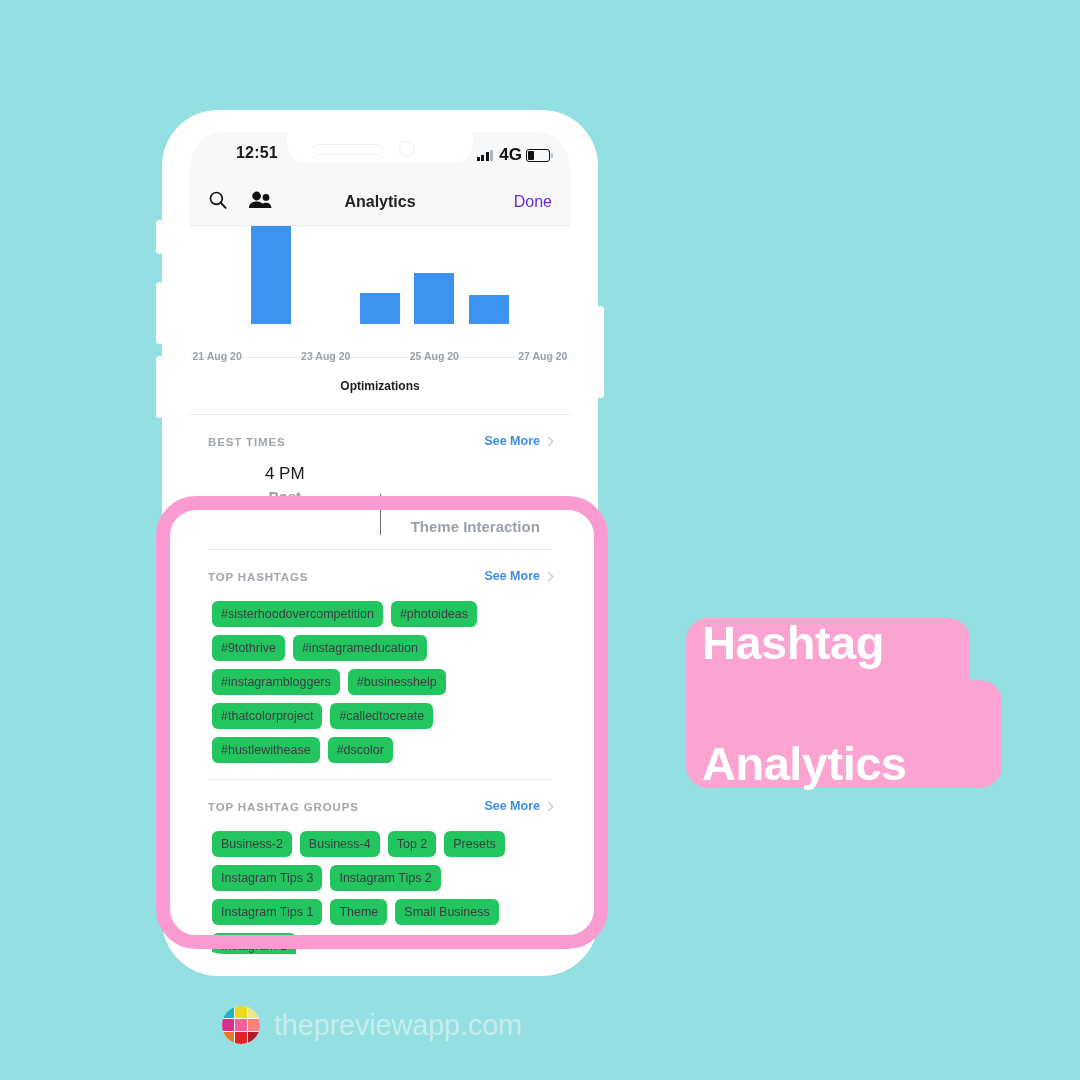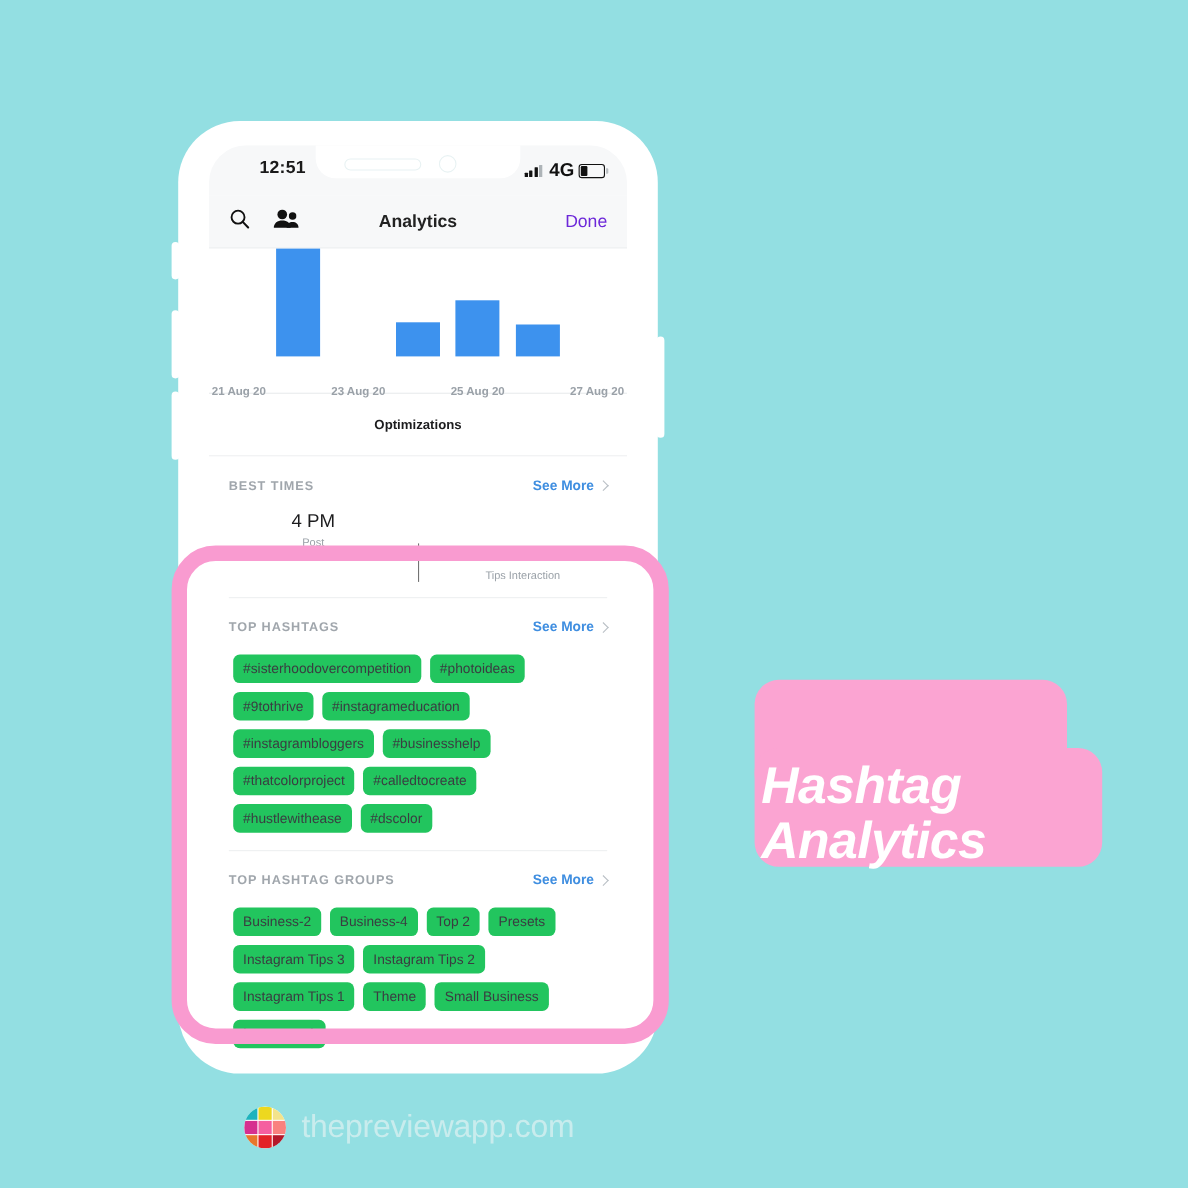--- a/index.html
+++ b/index.html
@@ -83,40 +83,40 @@
     padding:19px 18px 8px 18px;background:#fff;}
   .sec-title{font-size:11.5px;font-weight:bold;letter-spacing:.85px;color:#a0a6ac;}
   .see-more{display:flex;align-items:center;gap:5px;font-size:12.5px;font-weight:bold;color:#3f8ee0;cursor:pointer;}
   .chev{display:inline-block;width:6px;height:6px;border-right:1.6px solid #b9bfc5;border-top:1.6px solid #b9bfc5;transform:rotate(45deg);}
 
   
   .best-times{display:flex;background:#fff;padding:8px 0 14px 0;}
   .bt-col{flex:1;text-align:center;}
   .bt-col + .bt-col{border-left:1px solid #737373;margin-top:30px;}
   .bt-val{font-size:17px;font-weight:normal;color:#1c1c1e;}
-  .bt-lab{font-size:10px;font-weight:normal;color:#9aa1a8;margin-top:4px;text-align:center;}
+  .bt-lab{font-size:15px;font-weight:bold;color:#9aa1a8;margin-top:4px;text-align:center;}
 
   
   .chips{display:flex;flex-wrap:wrap;gap:8px 8px;padding:10px 22px 16px 22px;background:#fff;}
   .chip{background:#22c55e;border-radius:6px;padding:6px 9px;font-size:12.5px;color:#3a3d41;white-space:nowrap;}
   .divider{height:1px;background:#e9ebed;margin:0 18px;}
 
   
   #pink-frame{
     position:absolute;left:156px;top:496px;width:452px;height:453px;
     border:14px solid #f99bd0;border-radius:40px;box-sizing:border-box;
     pointer-events:none;
   }
 
   
   #badge{position:absolute;left:686px;top:618px;width:316px;height:170px;}
   #badge .b1{position:absolute;left:0;top:0;width:284px;height:108px;background:#fba4d2;border-radius:22px;}
   #badge .b2{position:absolute;left:0;top:62px;width:316px;height:108px;background:#fba4d2;border-radius:22px;}
   #badge .btxt{position:absolute;left:0;top:0;width:316px;height:170px;
-    display:flex;flex-direction:column;justify-content:flex-end;padding-left:6px;box-sizing:border-box;font-style:italic;}
+    display:flex;flex-direction:column;justify-content:space-between;padding-left:16px;box-sizing:border-box;}
   #badge .bline{font-size:47px;font-weight:bold;color:#ffffff;line-height:1.05;letter-spacing:-.5px;}
 
   
   #footer{position:absolute;left:222px;top:1006px;display:flex;align-items:center;gap:14px;justify-content:center;}
   .logo{width:38px;height:38px;border-radius:50%;overflow:hidden;
     display:grid;grid-template-columns:repeat(3,1fr);grid-template-rows:repeat(3,1fr);gap:1.5px;background:#fff;}
   .logo span{display:block;}
   .wm-text{font-size:29px;color:#c9eced;letter-spacing:-.2px;}
 </style>
 </head>
@@ -195,21 +195,21 @@
         <i class="chev"></i>
       </span>
     </div>
     <div class="best-times" id="best-times">
         <div class="bt-col">
           <div class="bt-val">4 PM</div>
           <div class="bt-lab">Post</div>
         </div>
         <div class="bt-col">
           <div class="bt-val">8 PM</div>
-          <div class="bt-lab">Tips Interaction</div>
+          <div class="bt-lab">Theme Interaction</div>
         </div>
       </div>
 
     <div class="divider"></div>
 
     <div class="sec-head">
       <span class="sec-title">TOP HASHTAGS</span>
       <span class="see-more">
         <span>See More</span>
         <i class="chev"></i>

